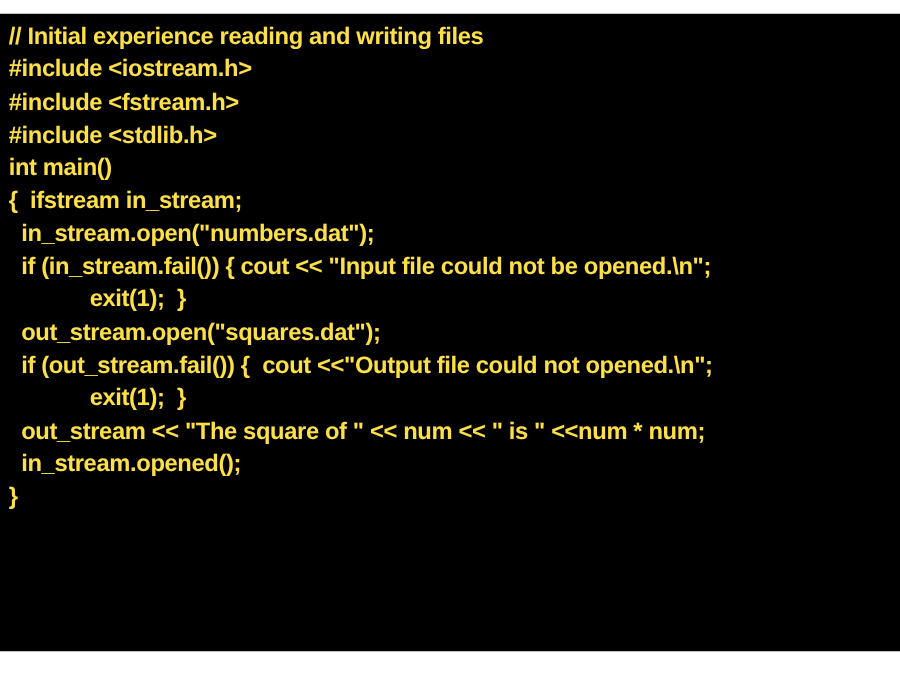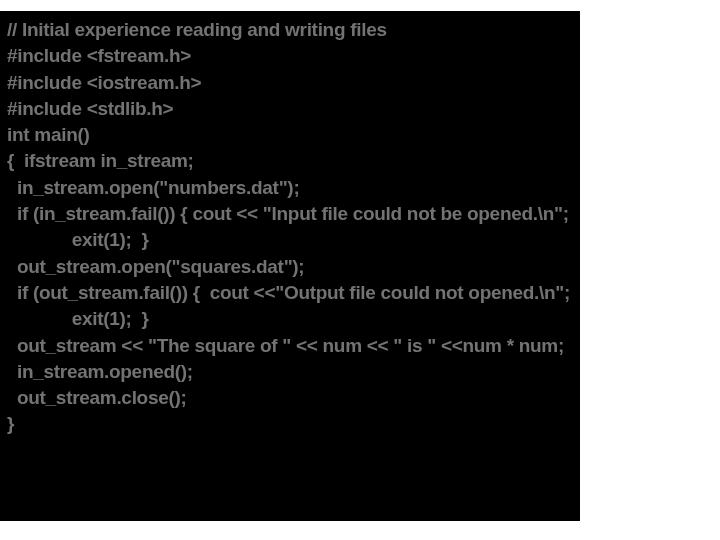--- a/index.html
+++ b/index.html
@@ -14,51 +14,50 @@
     position: relative;
     width: 720px;
     height: 540px;
     background: #ffffff;
     overflow: hidden;
   }
   .code-panel {
     position: absolute;
     left: 0;
     top: 11px;
-    width: 580px;
+    width: 720px;
     height: 510px;
     background: #000000;
-    color: #737373;
+    color: #fde047;
     padding: 6px 0 0 7px;
     box-sizing: border-box;
     overflow: hidden;
   }
   .code-line {
     white-space: pre;
     font-weight: bold;
     font-size: 19px;
     line-height: 26.3px;
     letter-spacing: -0.3px;
   }
 </style>
 </head>
 <body>
 
 <div class="slide">
   <div class="code-panel">
     <div class="code-line">// Initial experience reading and writing files</div>
+    <div class="code-line">#include &lt;iostream.h&gt;</div>
     <div class="code-line">#include &lt;fstream.h&gt;</div>
-    <div class="code-line">#include &lt;iostream.h&gt;</div>
     <div class="code-line">#include &lt;stdlib.h&gt;</div>
     <div class="code-line">int main()</div>
     <div class="code-line">{  ifstream in_stream;</div>
     <div class="code-line">  in_stream.open("numbers.dat");</div>
     <div class="code-line">  if (in_stream.fail()) { cout &lt;&lt; "Input file could not be opened.\n";</div>
     <div class="code-line">             exit(1);  }</div>
     <div class="code-line">  out_stream.open("squares.dat");</div>
     <div class="code-line">  if (out_stream.fail()) {  cout &lt;&lt;"Output file could not opened.\n";</div>
     <div class="code-line">             exit(1);  }</div>
     <div class="code-line">  out_stream &lt;&lt; "The square of " &lt;&lt; num &lt;&lt; " is " &lt;&lt;num * num;</div>
     <div class="code-line">  in_stream.opened();</div>
-    <div class="code-line">  out_stream.close();</div>
     <div class="code-line">}</div>
   </div>
 </div>
 
 </body></html>

